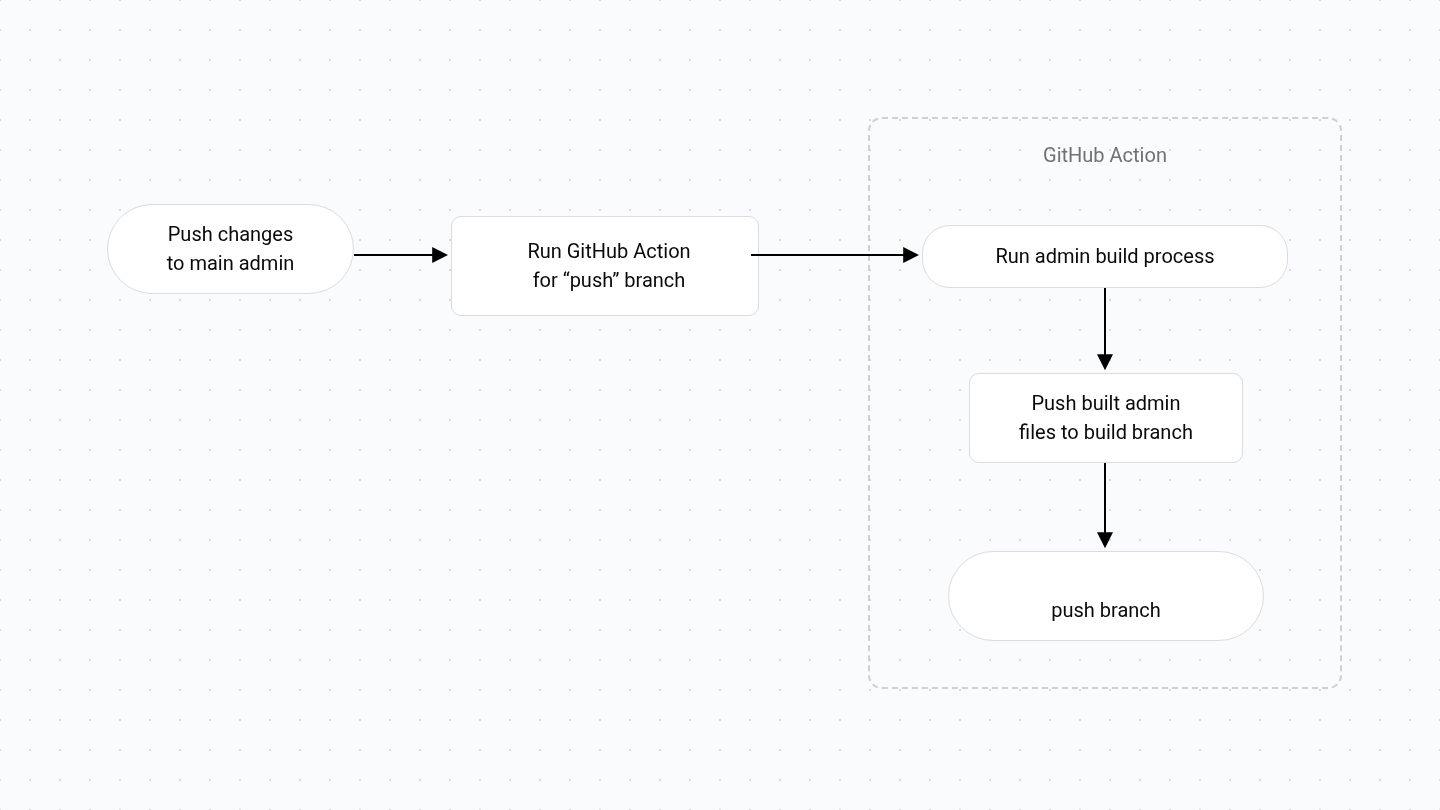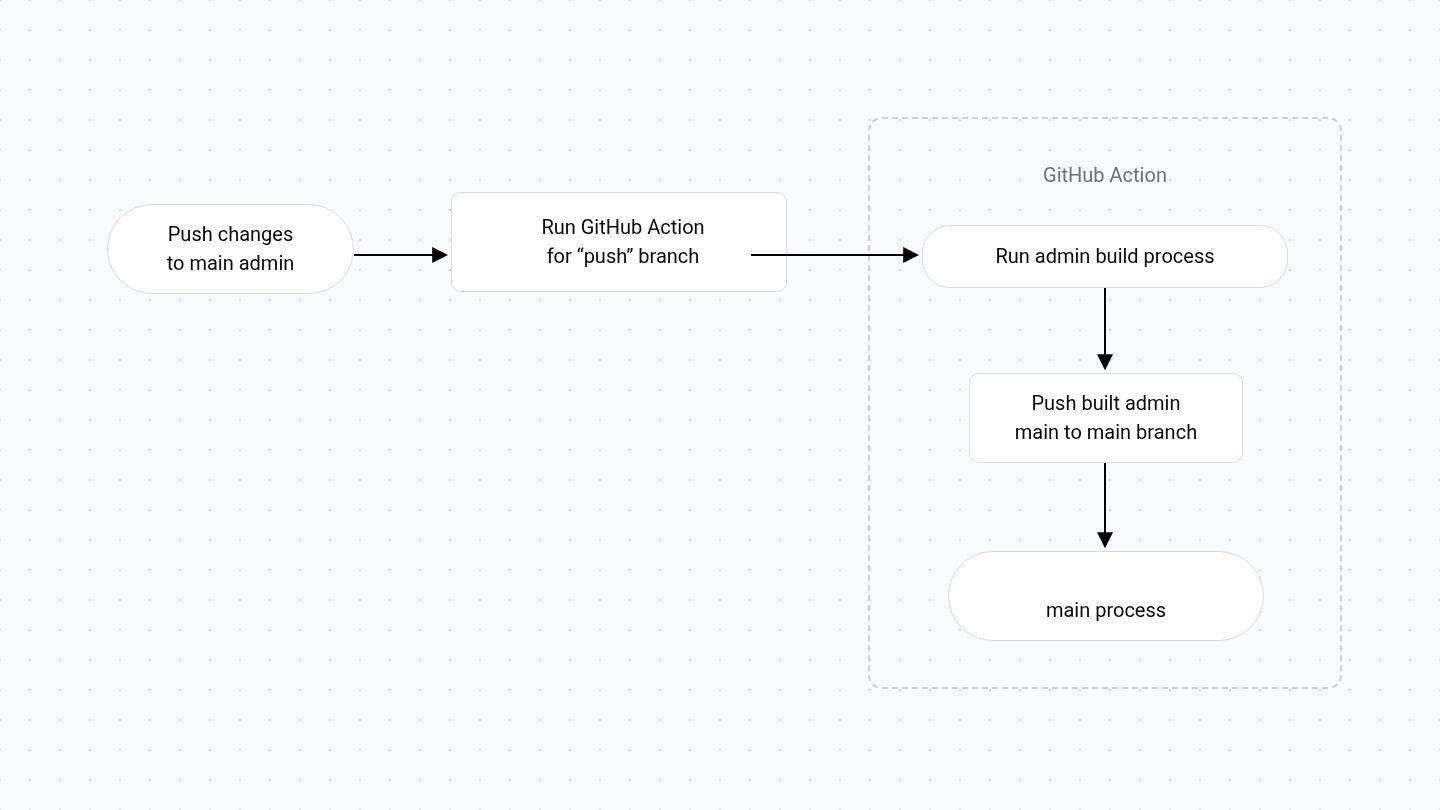--- a/index.html
+++ b/index.html
@@ -15,52 +15,52 @@
   .group{position:absolute;border:2px dashed #cdd0d5;border-radius:14px;box-sizing:border-box;}
   .group-label{position:absolute;left:0;right:0;text-align:center;font-size:20px;color:#6e7177;}
   svg.arrows{position:absolute;inset:0;width:1440px;height:810px;pointer-events:none;}
 </style>
 </head>
 <body>
 
 <div class="canvas">
 
   <div class="group" style="left:868px;top:117px;width:474px;height:572px;">
-    <div class="group-label" style="top:24px;margin-top:20px;">GitHub Action</div>
+    <div class="group-label" style="top:24px;">GitHub Action</div>
   </div>
 
   <div class="node pill" style="left:107px;top:204px;width:247px;height:90px;">
     <span>
       <span>Push changes</span><br>
       <span>to main admin</span>
     </span>
   </div>
 
-  <div class="node box" style="left:451px;top:192px;width:336px;height:100px;padding-left:32px;">
+  <div class="node box" style="left:451px;top:216px;width:308px;height:100px;padding-left:32px;">
     <span>
       <span>Run GitHub Action</span><br>
       <span>for “push” branch</span>
     </span>
   </div>
 
   <div class="node box" style="left:922px;top:225px;width:366px;height:63px;border-radius:28px;">
     <span>Run admin build process</span>
   </div>
 
   <div class="node box" style="left:969px;top:373px;width:274px;height:90px;">
     <span>
       <span>Push built admin</span><br>
-      <span>main to main branch</span>
+      <span>files to build branch</span>
     </span>
   </div>
 
   <div class="node pill" style="left:948px;top:551px;width:316px;height:90px;">
     <span>
       <br>
-      <span>main process</span>
+      <span>push branch</span>
     </span>
   </div>
 
   <svg class="arrows">
     <defs>
       <marker id="ah" viewBox="0 0 10 10" refX="8" refY="5" markerWidth="8" markerHeight="8" orient="auto-start-reverse">
         <path d="M0,0 L10,5 L0,10 z" fill="#000"></path>
       </marker>
     </defs>
     <line x1="354" y1="255" x2="445" y2="255" stroke="#000" stroke-width="2" marker-end="url(#ah)"></line>

